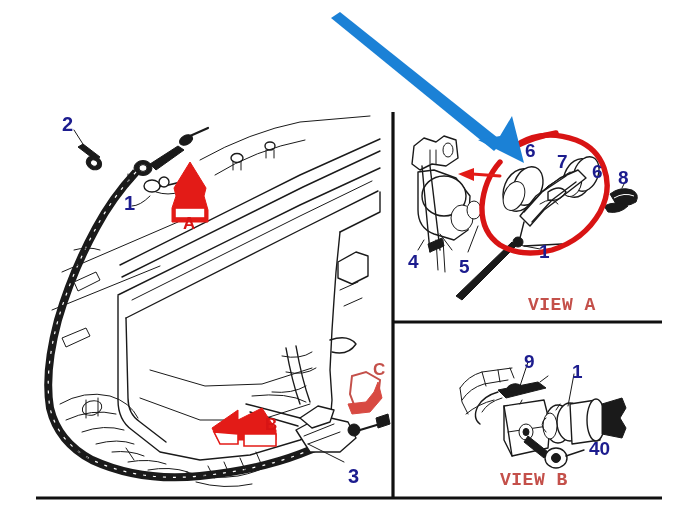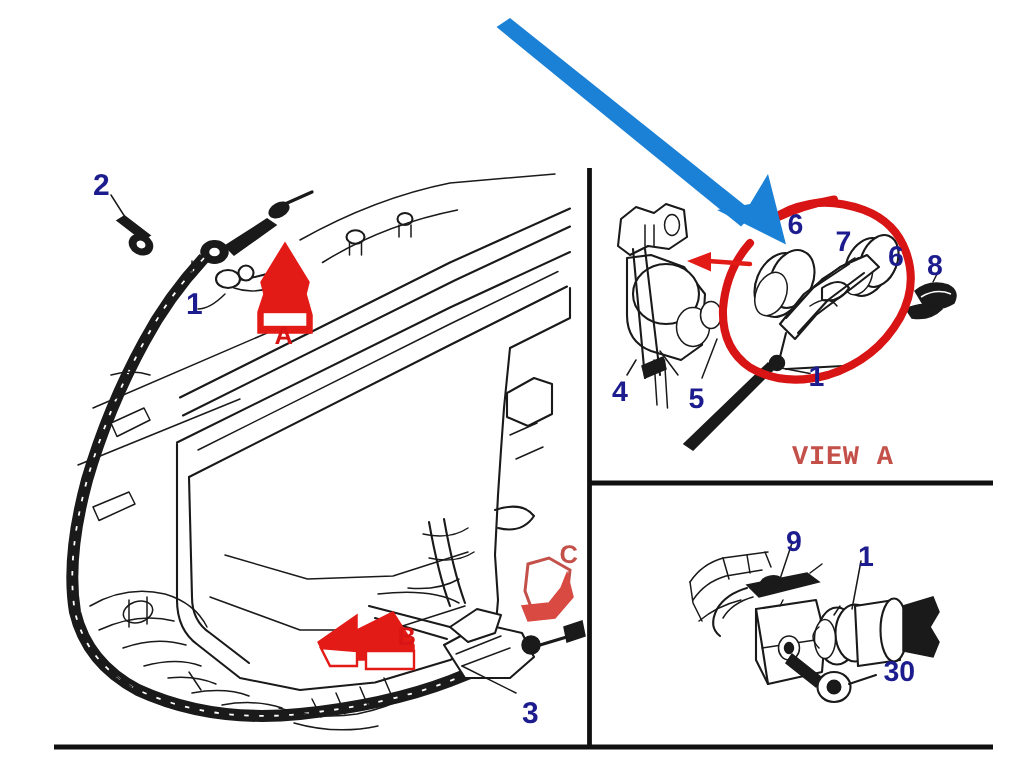--- a/index.html
+++ b/index.html
@@ -419,16 +419,17 @@
   <div class="lbl lbl-view" style="left:592px; top:162px;">6</div>
   <div class="lbl lbl-view" style="left:618px; top:168px;">8</div>
   <div class="lbl lbl-view" style="left:408px; top:252px;">4</div>
   <div class="lbl lbl-view" style="left:459px; top:257px;">5</div>
   <div class="lbl lbl-view" style="left:539px; top:242px;">1</div>
 
   <div class="viewcap" style="left:528px; top:295px;">VIEW A</div>
 
   <div class="lbl lbl-view" style="left:524px; top:352px;">9</div>
   <div class="lbl lbl-view" style="left:572px; top:362px;">1</div>
-  <div class="lbl lbl-view" style="left:589px; top:439px;">30</div>
-
+  <div class="lbl lbl-view" style="left:589px; top:439px;">40</div>
+
+  <div class="viewcap" style="left:500px; top:470px;">VIEW B</div>
 
 </div>
 
 </body></html>

